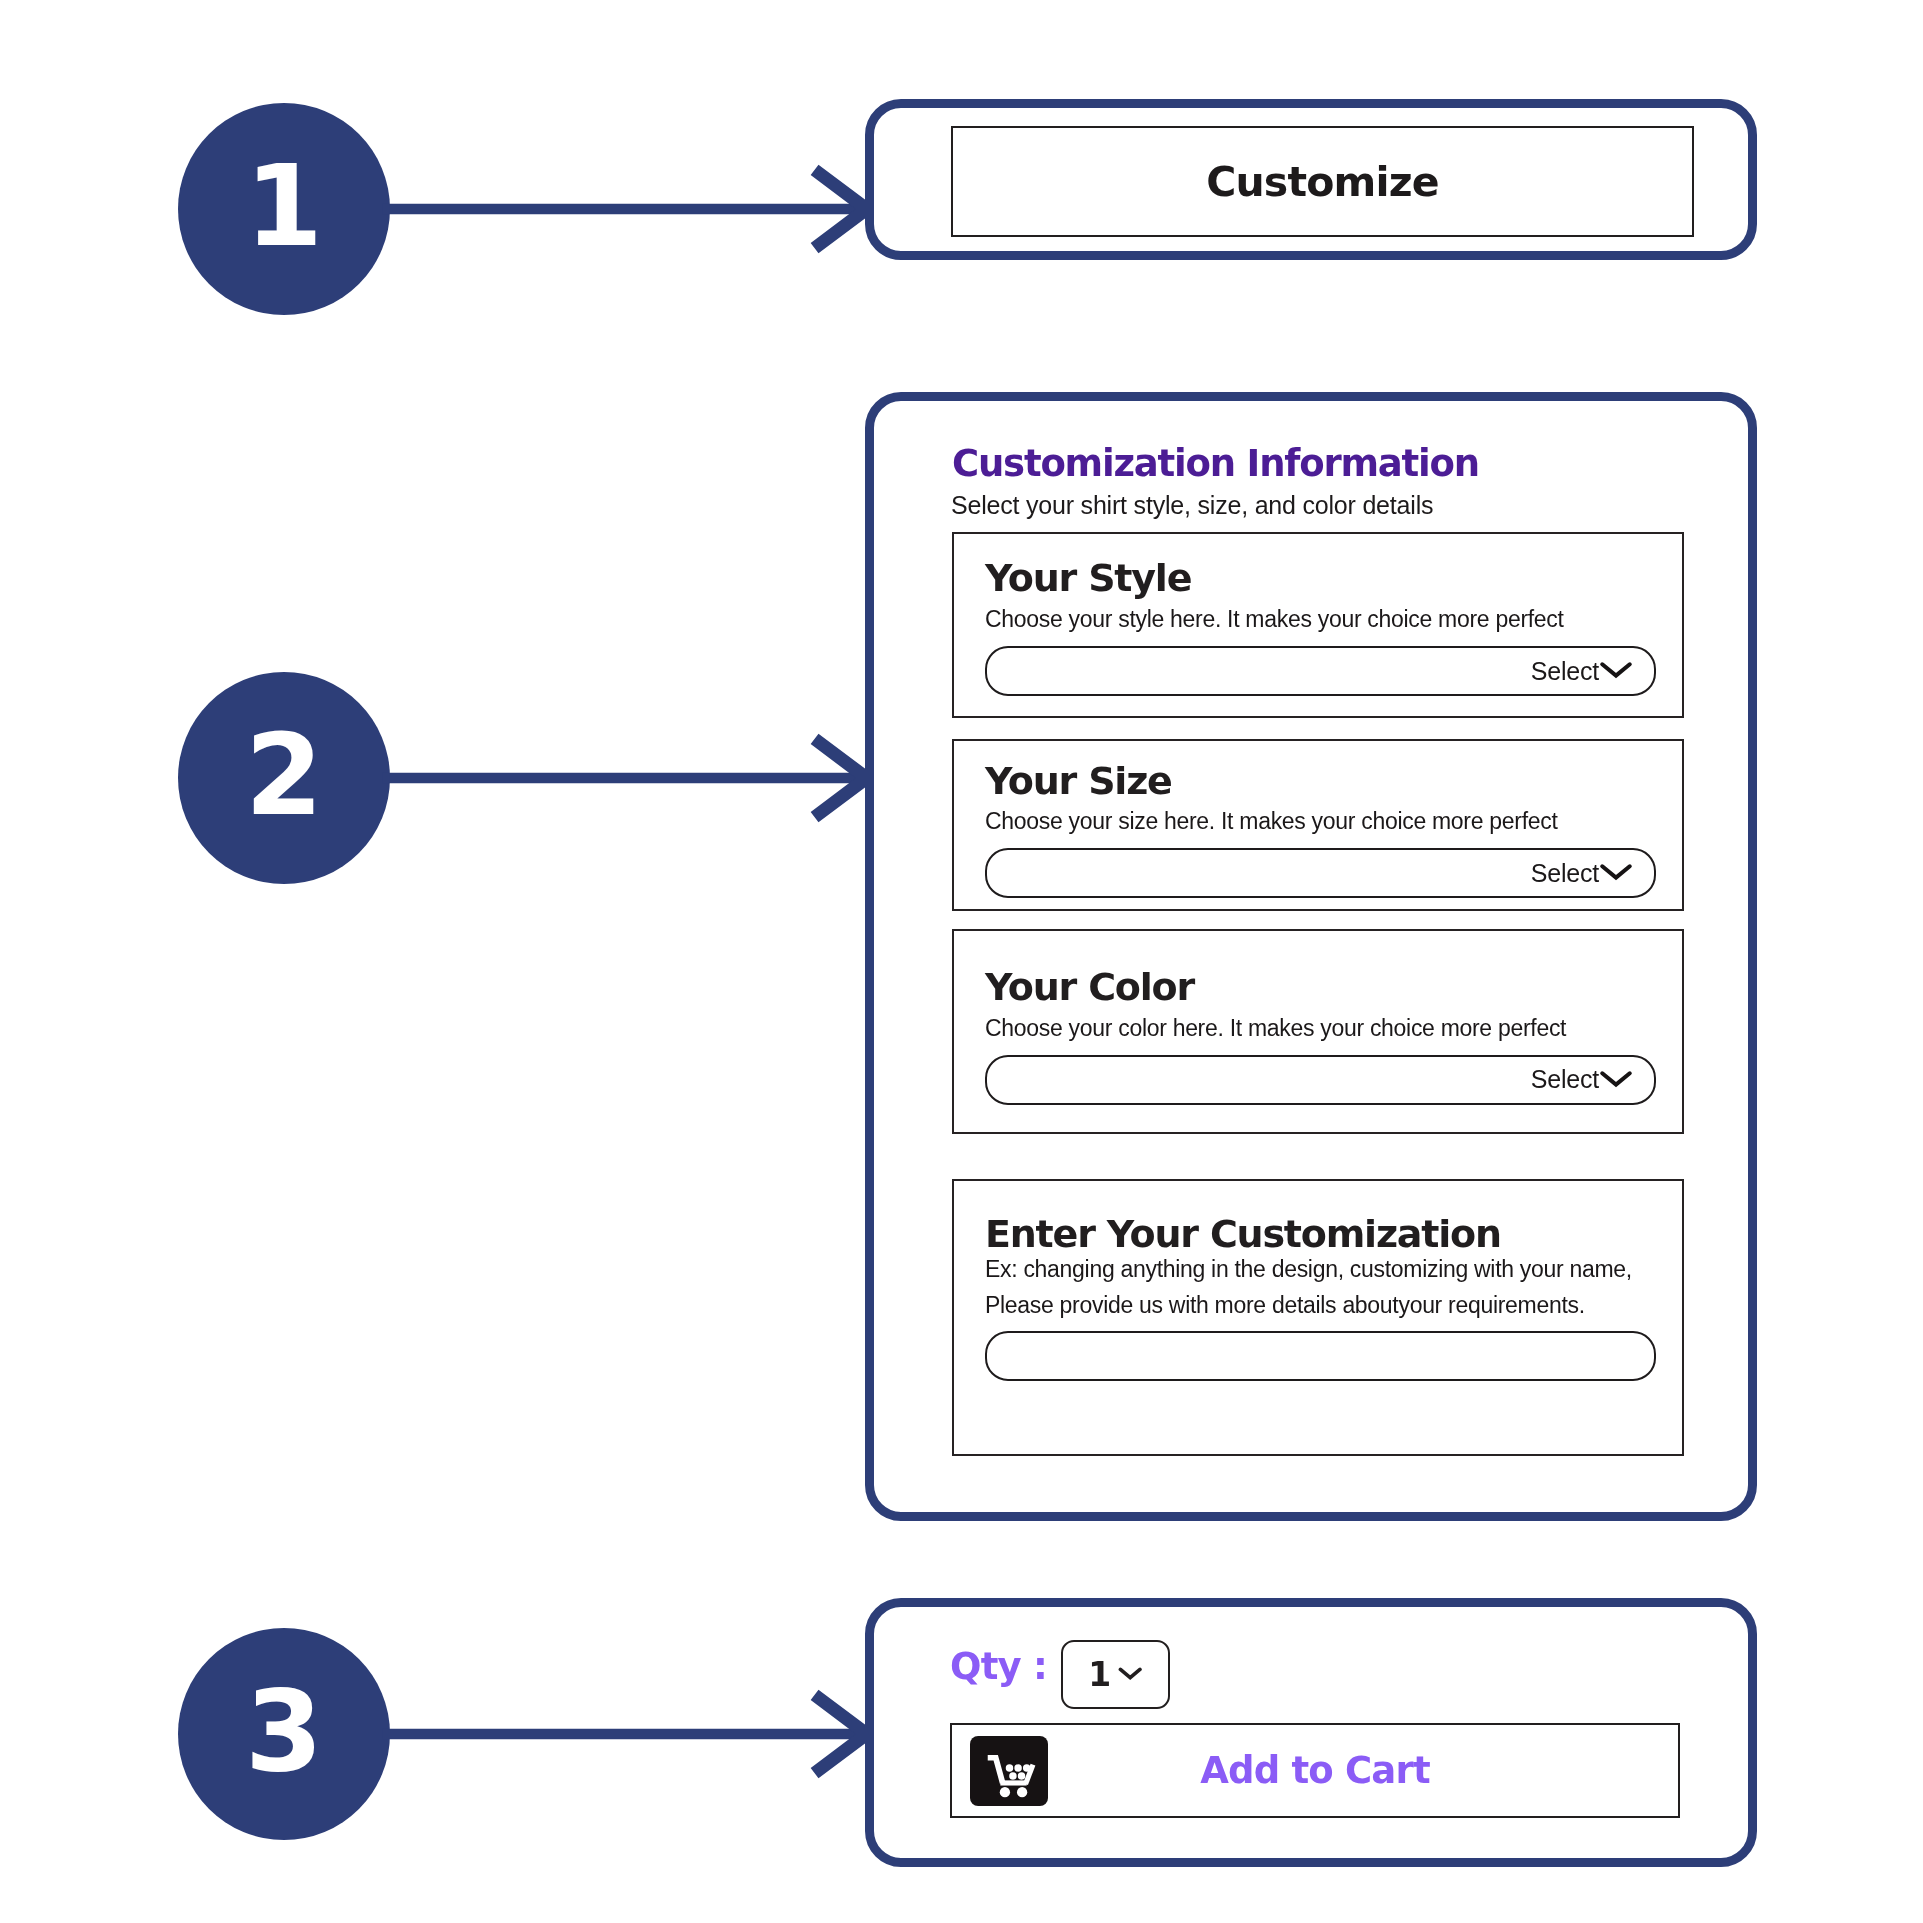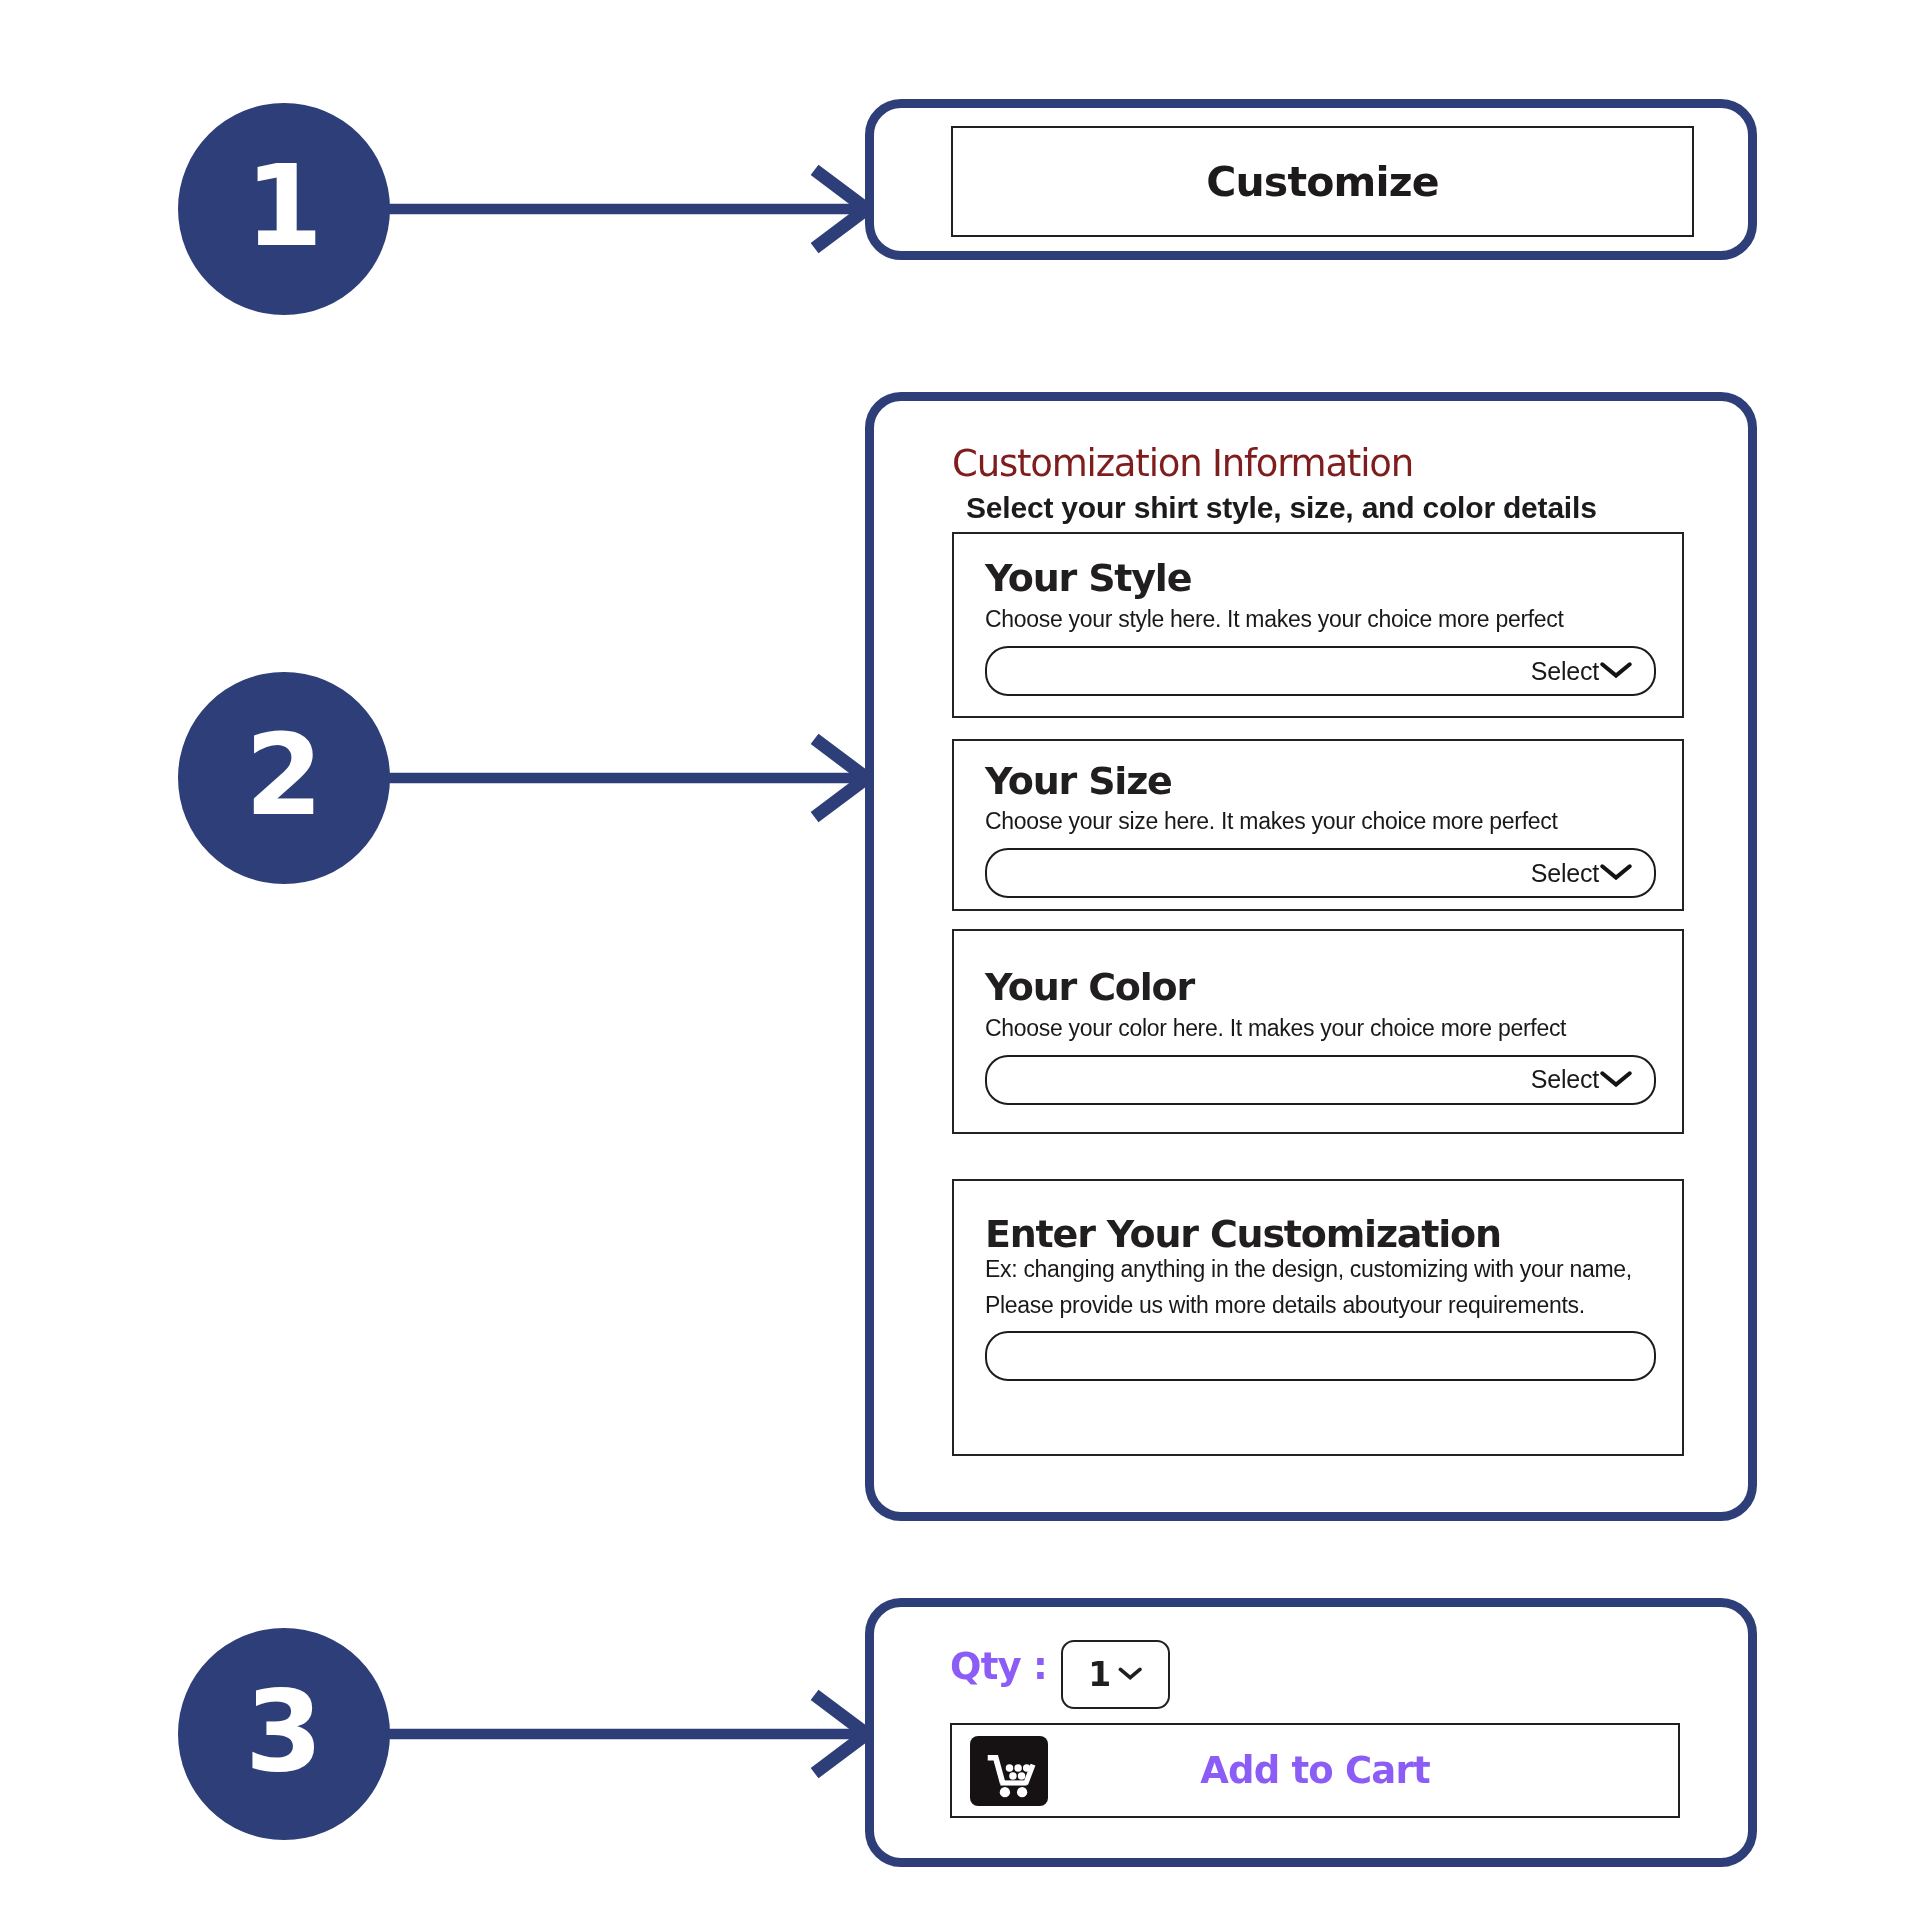--- a/index.html
+++ b/index.html
@@ -33,23 +33,23 @@
 
   
   .customize-btn{position:absolute;left:86px;top:27px;width:739px;height:107px;
     border:2.4px solid #221f1f;background:#ffffff;display:flex;align-items:center;
     justify-content:center;cursor:pointer;}
   .customize-btn span{font-family:"DejaVu Sans",sans-serif;font-weight:700;
     font-size:41px;letter-spacing:-0.8px;color:#1d1a1b;}
 
   
   .p2-title{position:absolute;left:87px;top:50px;font-family:"DejaVu Sans",sans-serif;
-    font-weight:400;font-size:37px;letter-spacing:-1.2px;color:#7f1d1d;}
-  .p2-subtitle{position:absolute;left:101px;top:99px;font-size:30px;
-    letter-spacing:-0.2px;color:#1d1a1b;font-weight:bold;}
+    font-weight:700;font-size:37px;letter-spacing:-1.2px;color:#4c1d95;}
+  .p2-subtitle{position:absolute;left:86px;top:99px;font-size:25px;
+    letter-spacing:-0.2px;color:#1d1a1b;}
   .section-box{position:absolute;left:87px;width:732px;border:2.4px solid#262223;
     background:#ffffff;box-sizing:border-box;padding:0 26px 0 31px;}
   #sec-style{top:140px;height:186px;padding-top:24.4px;}
   #sec-size {top:347px;height:172px;padding-top:19.5px;}
   #sec-color{top:537px;height:205px;padding-top:36px;}
   #sec-custom{top:787px;height:277px;padding-top:33px;}
   .section-box h3{margin:0;font-family:"DejaVu Sans",sans-serif;font-weight:700;
     font-size:38px;letter-spacing:-1.2px;line-height:1.08;color:#211e1f;}
   .section-box .desc{margin:5.7px 0 0;font-size:23px;letter-spacing:-0.3px;
     color:#1b1819;line-height:28px;}

